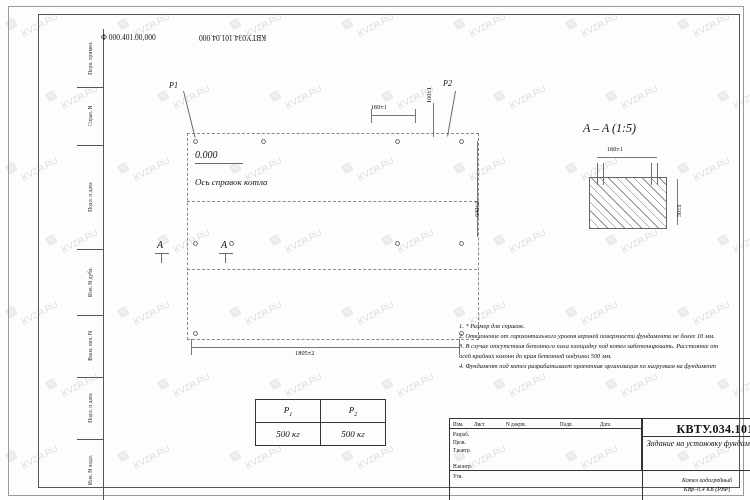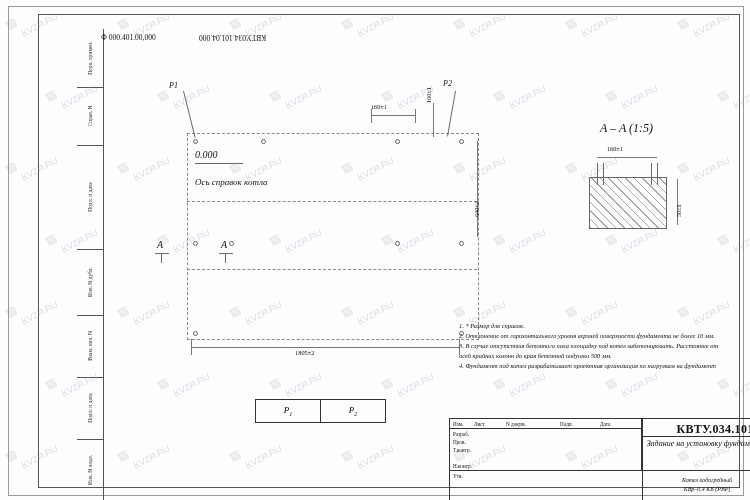--- a/index.html
+++ b/index.html
@@ -163,21 +163,21 @@
       <div class="lbl" style="left:322px;top:74px;font-size:6.2px;transform:rotate(-90deg);transform-origin:left top;">160±1</div>
 
       <div class="dim-vert" style="left:374px;top:112px;height:96px;"></div>
       <div class="lbl" style="left:370px;top:188px;font-size:6.2px;transform:rotate(-90deg);transform-origin:left top;">640±2</div>
 
       <div class="dim-line" style="left:88px;top:318px;width:268px;"></div>
       <div class="dim-vert" style="left:88px;top:310px;height:16px;"></div>
       <div class="dim-vert" style="left:356px;top:310px;height:16px;"></div>
       <div class="lbl" style="left:192px;top:320px;font-size:6.4px;">1805±2</div>
 
-      <div class="lbl lbl-i" style="left:497px;top:92px;font-size:12px;">A – A (1:5)</div>
+      <div class="lbl lbl-i" style="left:480px;top:92px;font-size:12px;">A – A (1:5)</div>
       <div style="position:absolute;left:486px;top:148px;width:76px;height:50px;border:1px solid #666;background:repeating-linear-gradient(45deg,#aaa 0 1px,transparent 1px 6px);"></div>
       <div class="solid-line" style="left:494px;top:134px;width:1px;height:22px;"></div>
       <div class="solid-line" style="left:500px;top:134px;width:1px;height:22px;"></div>
       <div class="solid-line" style="left:548px;top:134px;width:1px;height:22px;"></div>
       <div class="solid-line" style="left:554px;top:134px;width:1px;height:22px;"></div>
       <div class="dim-line" style="left:494px;top:128px;width:60px;"></div>
       <div class="lbl" style="left:504px;top:116px;font-size:6.2px;">160±1</div>
       <div class="dim-vert" style="left:574px;top:150px;height:46px;"></div>
       <div class="lbl" style="left:572px;top:188px;font-size:6.2px;transform:rotate(-90deg);transform-origin:left top;">50±1</div>
 
@@ -186,20 +186,24 @@
         <div>2. Отклонение от горизонтального уровня верхней поверхности фундамента не более 10 мм.</div>
         <div>3. В случае отсутствия бетонного пола площадку под котел забетонировать. Расстояние от осей крайних колонн до края бетонной подушки 500 мм.</div>
         <div>4. Фундамент под котел разрабатывает проектная организация по нагрузкам на фундамент</div>
       </div>
 
       <table class="ptable">
         <tbody>
             <tr>
           <td><span>P</span><sub style="font-size:6px;">1</sub></td>
           <td><span>P</span><sub style="font-size:6px;">2</sub></td>
+        </tr>
+        <tr>
+          <td>500 кг</td>
+          <td>500 кг</td>
         </tr>
       </tbody>
         </table>
 
       <div class="tb" style="left:346px;top:389px;width:392px;height:83px;">
 
         <div class="cell" style="left:0;top:0;width:192px;height:52px;border-right:1px solid #333;border-bottom:1px solid #333;"></div>
         <div style="left:0;top:0;width:192px;height:10px;border-bottom:1px solid #333;" class="cell">
           <span style="position:absolute;left:3px;top:2px;">Изм.</span>
           <span style="position:absolute;left:24px;top:2px;">Лист</span>

